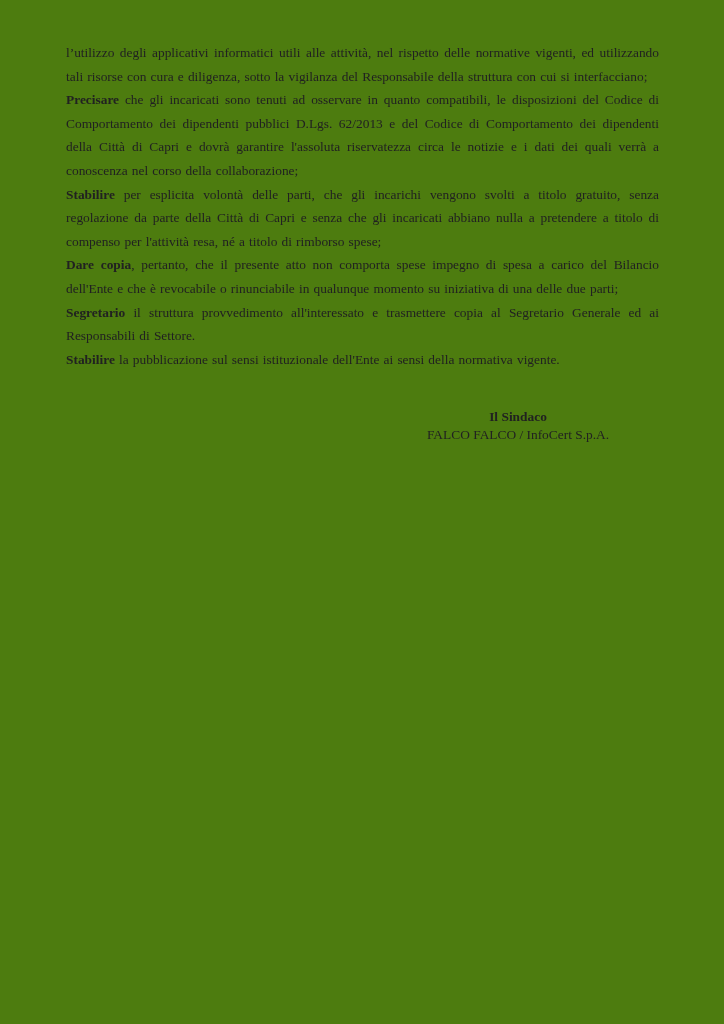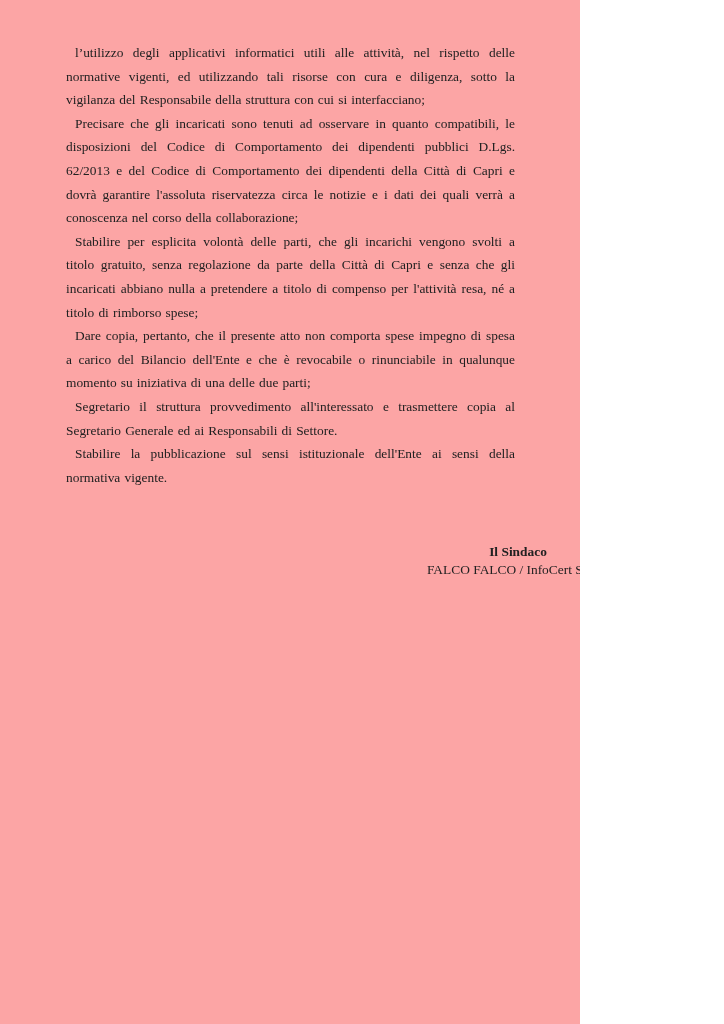--- a/index.html
+++ b/index.html
@@ -3,43 +3,42 @@
 <meta charset="utf-8">
 <title>Documento</title>
 <style>
   html, body {
     margin: 0;
     padding: 0;
     background: #ffffff;
   }
   .page {
     position: relative;
-    width: 580px;
+    width: 724px;
     height: 1024px;
-    background: #fca5a5;
+    background: #4d7c0f;
     box-sizing: border-box;
     padding: 41px 65px 0 66px;
     font-family: "Liberation Serif", "DejaVu Serif", serif;
     font-size: 13.4px;
     line-height: 23.6px;
     color: #212121;
     overflow: hidden;
   }
   .para {
     margin: 0;
     text-align: justify;
     word-spacing: 0.06em;
   }
   .para .lead {
-    font-weight: normal;
-    margin-left: 9px;
+    font-weight: bold;
   }
   .signature {
     width: 280px;
-    margin: 54px 0 0 312px;
+    margin: 37px 0 0 312px;
     text-align: center;
     line-height: 17.6px;
   }
   .sig-role {
     font-weight: bold;
   }
 </style>
 </head>
 <body>
 

